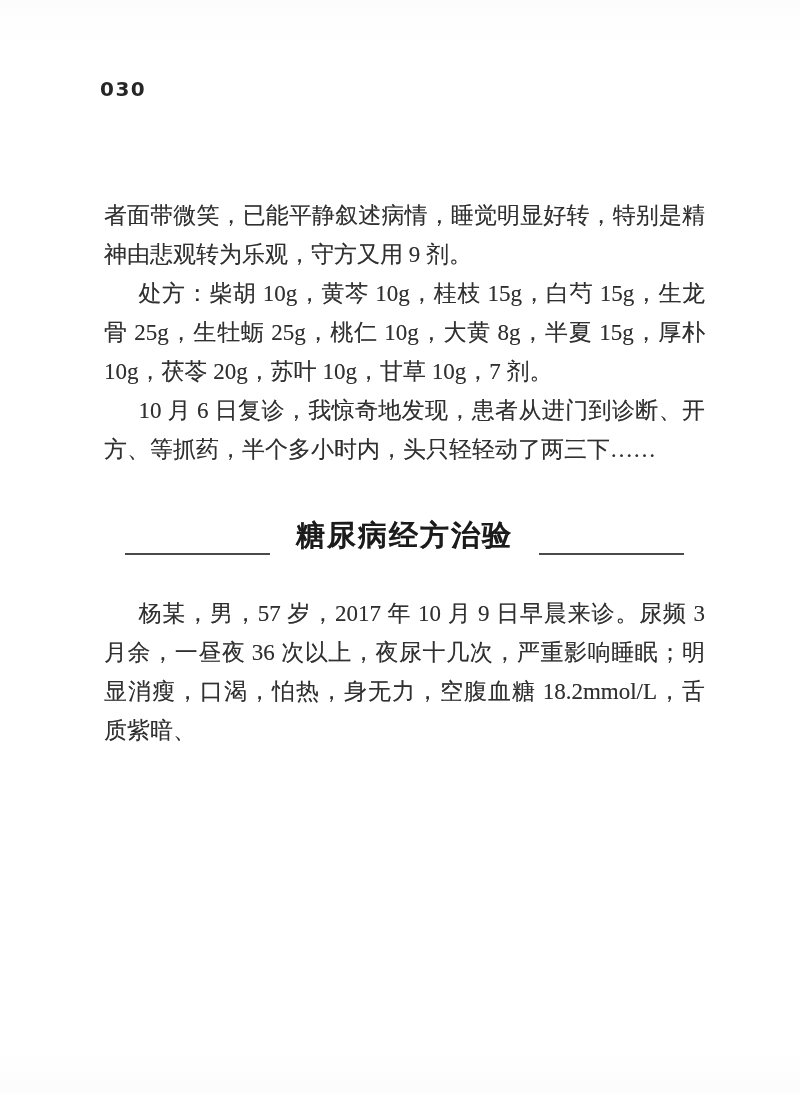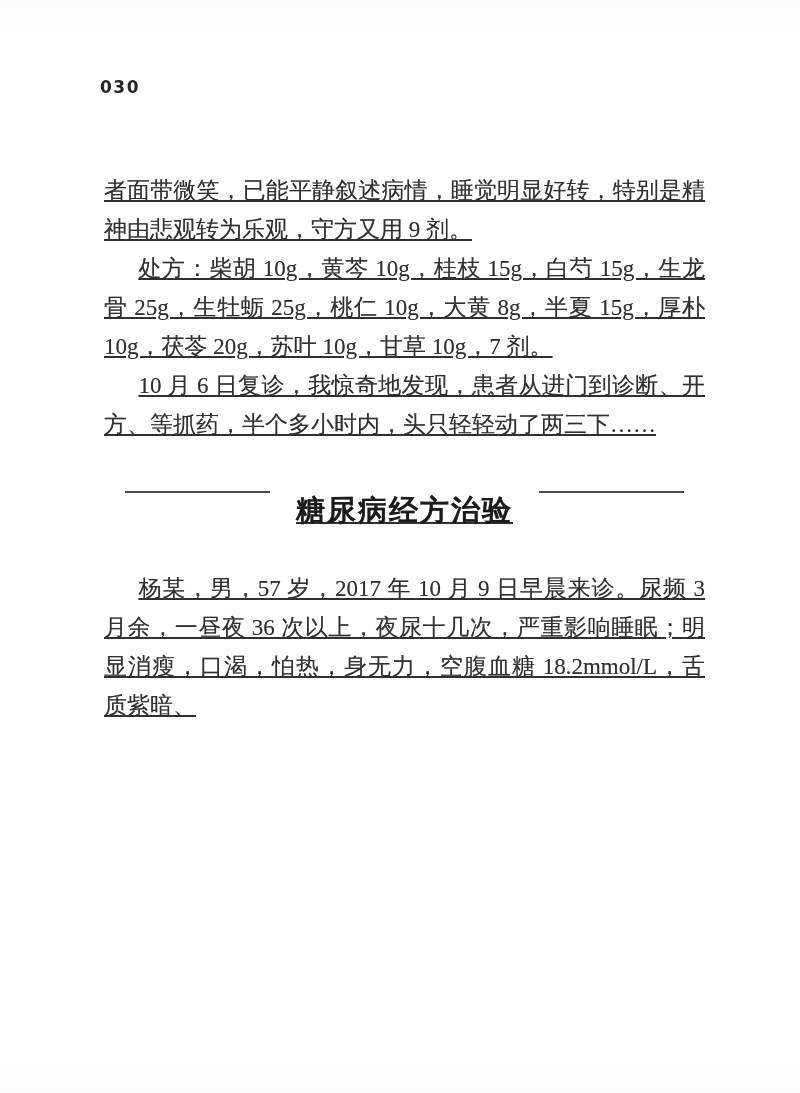--- a/index.html
+++ b/index.html
@@ -15,44 +15,43 @@
     font-family: "Liberation Serif", "DejaVu Serif", serif;
     color: #303030;
     overflow: hidden;
   }
   .page-number {
     position: absolute;
     left: 100px;
     top: 77px;
     font-family: "DejaVu Sans", "Liberation Sans", sans-serif;
     font-weight: 700;
-    font-size: 17px;
+    font-size: 20px;
     letter-spacing: 1.5px;
     color: #262626;
   }
   .content {
     position: absolute;
     left: 104px;
-    top: 171px;
+    top: 196px;
     width: 601px;
     font-size: 23px;
     line-height: 39px;
     text-align: justify;
     text-shadow: 0 0 0.6px rgba(40,40,40,0.45);
-    text-decoration: underline;
   }
   .content p {
     margin: 0;
   }
   .content p.indent {
     text-indent: 1.5em;
   }
   .section-heading-row {
     display: flex;
-    align-items: flex-start;
+    align-items: flex-end;
     justify-content: center;
     gap: 26px;
     margin: 47px 0 39px 0;
   }
   .section-rule {
     width: 145px;
     height: 2px;
     background: #4a4a4a;
   }
   .section-heading {

